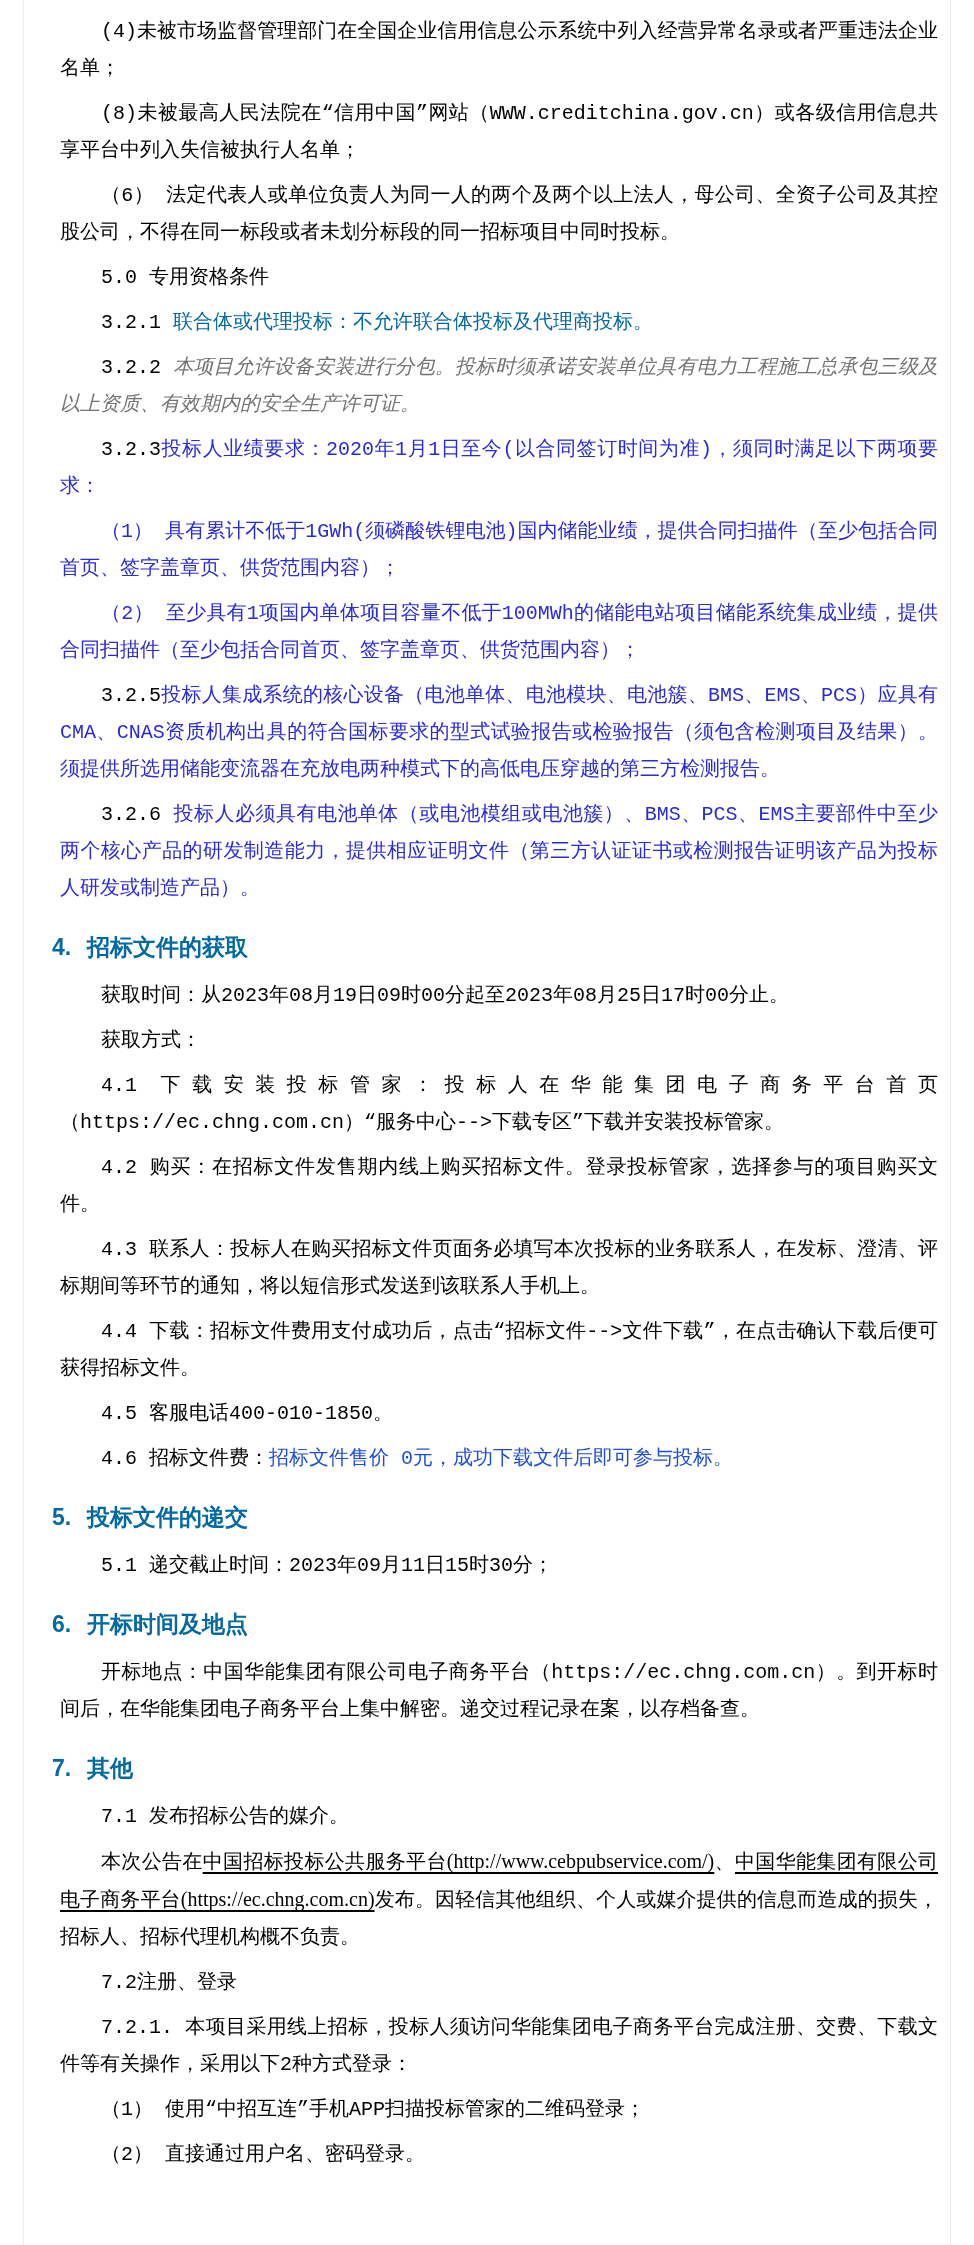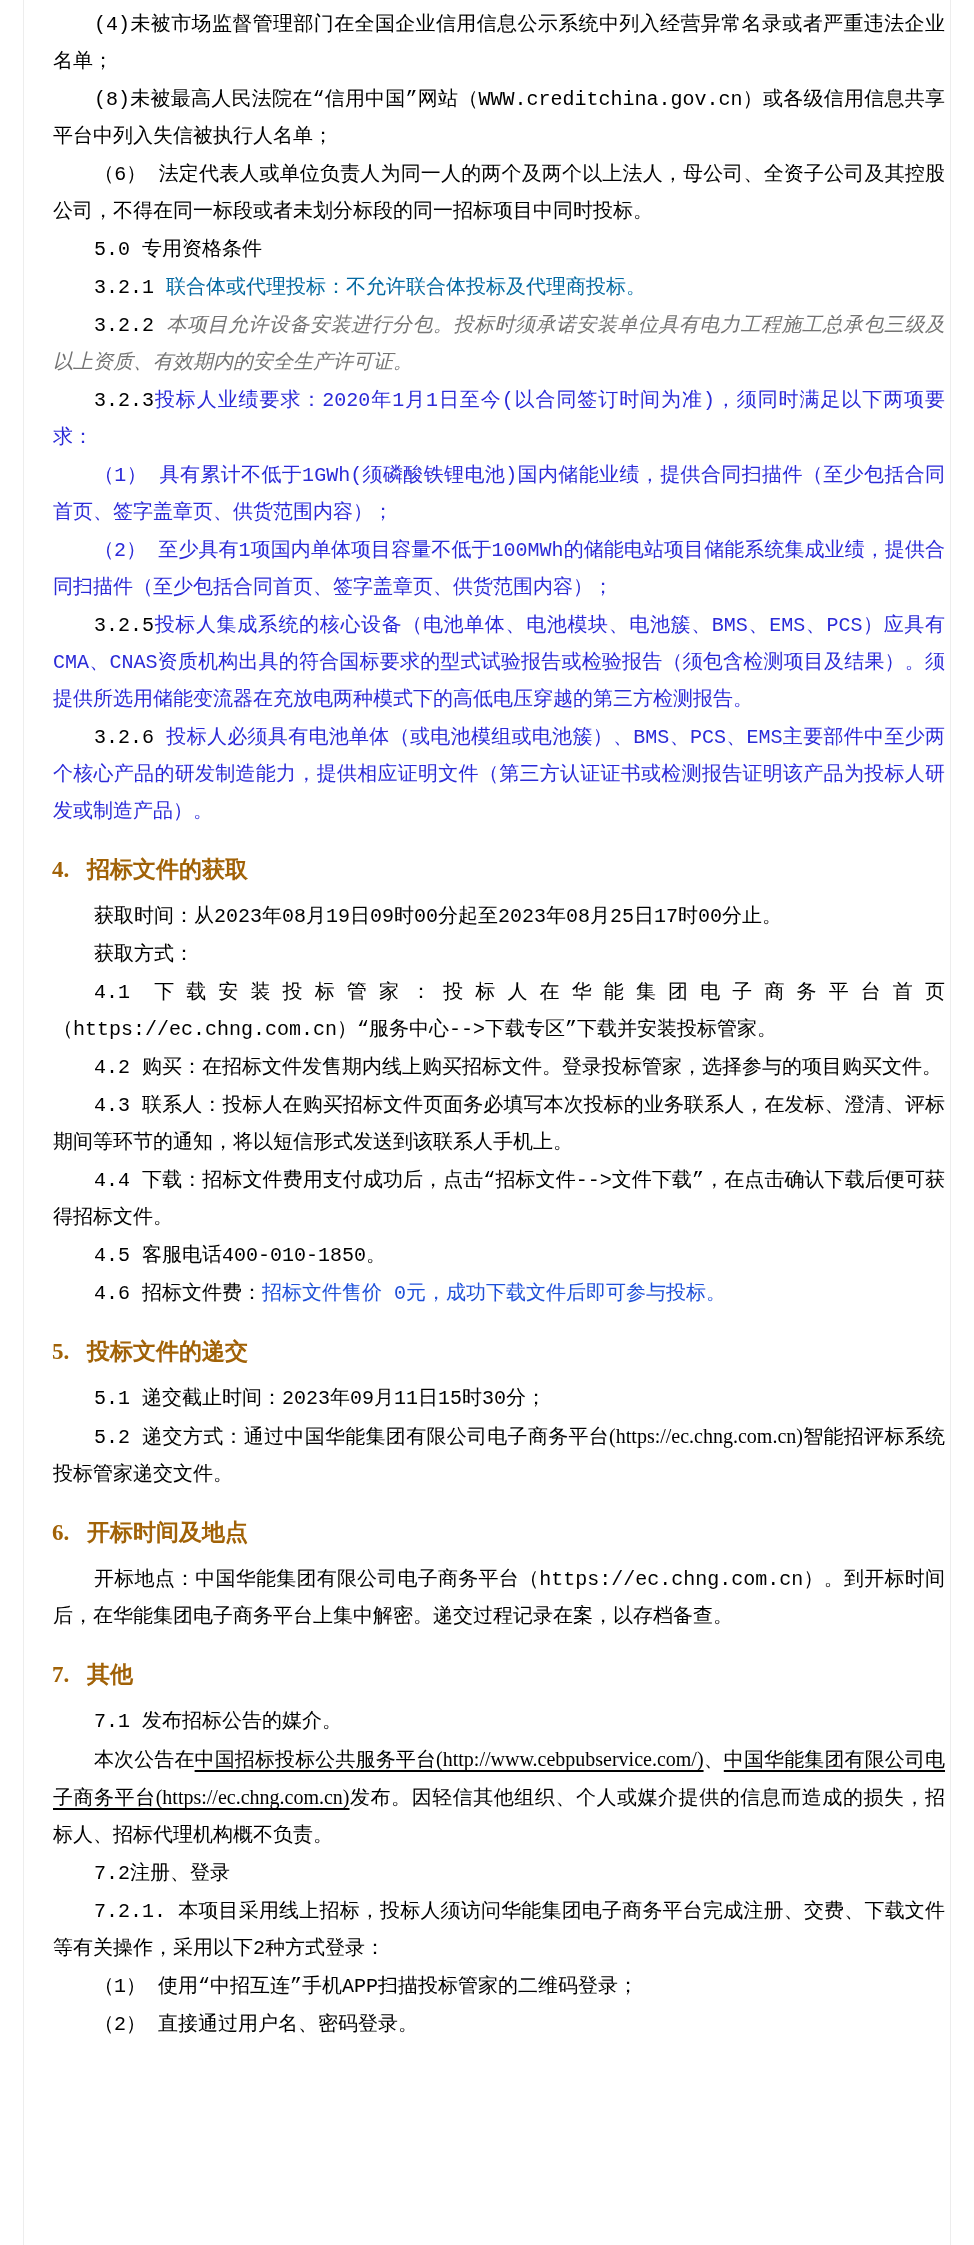--- a/index.html
+++ b/index.html
@@ -16,40 +16,40 @@
     border-left:1px solid #ededed;
     border-right:1px solid #ededed;
     padding:5px 4px 30px 28px;
     box-sizing:border-box;
   }
   .para{
     font-family:"Liberation Mono","Liberation Serif",serif;
     font-size:20px;
     line-height:37px;
     color:#000000;
-    margin:1px;
+    margin:8px;
     text-align:justify;
     text-indent:41px;
     word-break:break-word;
   }
   .seg{white-space:pre-wrap;}
   .s-blue{color:#2b2ad8;}
   .s-serif{font-family:"Liberation Serif",serif;}
   .s-link{
     font-family:"Liberation Serif",serif;
     color:#000000;
     text-decoration:underline;
     text-decoration-thickness:2px;
     text-underline-offset:4px;
   }
   .sec{
-    font-family:Liberation Serif, serif;
+    font-family:Liberation Sans, sans-serif;
     font-size:23px;
     font-weight:700;
-    color:#a16207;
+    color:#0369a1;
     line-height:44px;
     margin:18px 0 6px 0;
   }
   .sec .num{display:inline-block;min-width:35px;}
 </style>
 </head>
 <body>
 
 <div class="page">
   <div class="frame">
@@ -69,21 +69,20 @@
         <p class="para"><span class="seg">获取时间：从2023年08月19日09时00分起至2023年08月25日17时00分止。</span></p>
         <p class="para"><span class="seg">获取方式：</span></p>
         <p class="para"><span class="seg">4.1 下载安装投标管家：投标人在华能集团电子商务平台首页（https://ec.chng.com.cn）“服务中心--&gt;下载专区”下载并安装投标管家。</span></p>
         <p class="para"><span class="seg">4.2 购买：在招标文件发售期内线上购买招标文件。登录投标管家，选择参与的项目购买文件。</span></p>
         <p class="para"><span class="seg">4.3 联系人：投标人在购买招标文件页面务必填写本次投标的业务联系人，在发标、澄清、评标期间等环节的通知，将以短信形式发送到该联系人手机上。</span></p>
         <p class="para"><span class="seg">4.4 下载：招标文件费用支付成功后，点击“招标文件--&gt;文件下载”，在点击确认下载后便可获得招标文件。</span></p>
         <p class="para"><span class="seg">4.5 客服电话400-010-1850。</span></p>
         <p class="para"><span class="seg">4.6 招标文件费：</span><span class="seg s-blue" style="color: #1d4ed8;">招标文件售价 0元，成功下载文件后即可参与投标。</span></p>
         <h2 class="sec"><span class="num">5.</span><span>投标文件的递交</span></h2>
         <p class="para"><span class="seg">5.1 递交截止时间：2023年09月11日15时30分；</span></p>
-        <p class="para"><span class="seg">5.2 递交方式：通过中国华能集团有限公司电子商务平台</span><span class="seg s-serif">(https://ec.chng.com.cn)</span><span class="seg">智能招评标系统投标管家递交文件。</span></p>
         <h2 class="sec"><span class="num">6.</span><span>开标时间及地点</span></h2>
         <p class="para"><span class="seg">开标地点：中国华能集团有限公司电子商务平台（https://ec.chng.com.cn）。到开标时间后，在华能集团电子商务平台上集中解密。递交过程记录在案，以存档备查。</span></p>
         <h2 class="sec"><span class="num">7.</span><span>其他</span></h2>
         <p class="para"><span class="seg">7.1 发布招标公告的媒介。</span></p>
         <p class="para"><span class="seg">本次公告在</span><span class="seg s-link">中国招标投标公共服务平台(http://www.cebpubservice.com/)</span><span class="seg">、</span><span class="seg s-link">中国华能集团有限公司电子商务平台(https://ec.chng.com.cn)</span><span class="seg">发布。因轻信其他组织、个人或媒介提供的信息而造成的损失，招标人、招标代理机构概不负责。</span></p>
         <p class="para"><span class="seg">7.2注册、登录</span></p>
         <p class="para"><span class="seg">7.2.1. 本项目采用线上招标，投标人须访问华能集团电子商务平台完成注册、交费、下载文件等有关操作，采用以下2种方式登录：</span></p>
         <p class="para"><span class="seg">（1） 使用“中招互连”手机APP扫描投标管家的二维码登录；</span></p>
         <p class="para"><span class="seg">（2） 直接通过用户名、密码登录。</span></p>
       </div>

